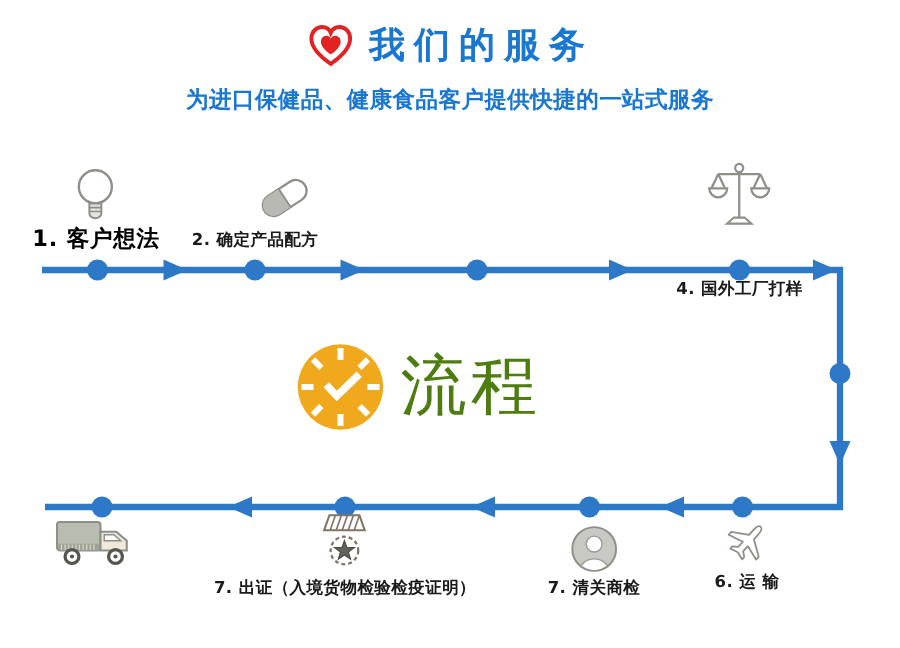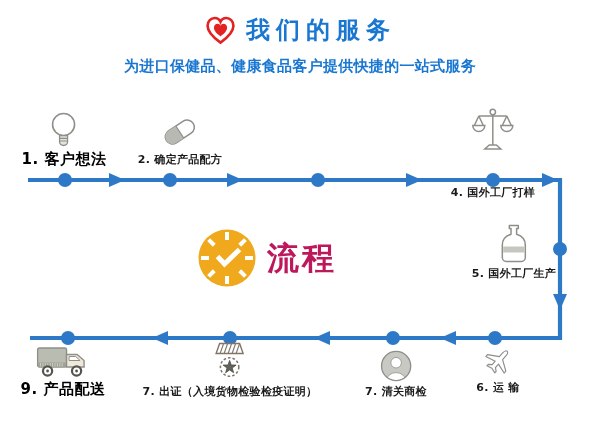--- a/index.html
+++ b/index.html
@@ -14,32 +14,32 @@
   .title{font-size:24px;color:#1977d2;letter-spacing:6px;font-weight:600;line-height:1.3;}
   .subtitle{position:absolute;top:57px;left:0;right:0;text-align:center;font-size:15px;font-weight:700;color:#1977d2;letter-spacing:0.3px;}
   
   .flow-svg{position:absolute;left:0;top:0;width:600px;height:432px;}
   
   .step{position:absolute;display:flex;flex-direction:column;align-items:center;transform:translateX(-50%);white-space:nowrap;}
   .step svg{display:block;}
   .lbl{margin-top:2px;font-size:11px;font-weight:700;color:#1a1a1a;letter-spacing:0.3px;}
   .lbl.big{font-size:15px;font-weight:800;color:#000;letter-spacing:0.5px;}
   .s1{left:64px;top:112px;}
-  .s2{left:180px;top:114px;}
+  .s2{left:170px;top:114px;align-items:flex-end;}
   .s3{left:321px;top:112px;}
   .s4{left:493px;top:106px;gap:31px;}
   .s5{left:514px;top:224px;}
   .s6{left:498px;top:344px;text-align:right;}
   .s7{left:396px;top:350px;}
   .s8{left:230px;top:342px;}
   .s9{left:63px;top:345px;}
   
   .center-logo{position:absolute;left:196px;top:227px;display:flex;align-items:center;gap:9px;}
   .center-logo svg{display:block;}
-  .logo-text{font-size:32px;font-weight:700;color:#be185d;letter-spacing:3px;line-height:1;}
+  .logo-text{font-size:44px;font-weight:400;color:#4d7c0f;letter-spacing:3px;line-height:1;}
 </style>
 </head>
 <body>
 
 <div class="canvas">
 
   <div class="title-row">
     <svg width="33" height="31" viewBox="0 0 24 22">
       <path d="M12,19.8 C10,18.4 2.6,13.2 2.6,7.6 C2.6,4.1 5.1,1.9 7.8,1.9 C9.7,1.9 11.3,3 12,4.7 C12.7,3 14.3,1.9 16.2,1.9 C18.9,1.9 21.4,4.1 21.4,7.6 C21.4,13.2 14,18.4 12,19.8 Z" fill="#fff" stroke="#e32222" stroke-width="1.9"></path>
       <path d="M12,19.8 C10,18.4 2.6,13.2 2.6,7.6 C2.6,4.1 5.1,1.9 7.8,1.9 C9.7,1.9 11.3,3 12,4.7 C12.7,3 14.3,1.9 16.2,1.9 C18.9,1.9 21.4,4.1 21.4,7.6 C21.4,13.2 14,18.4 12,19.8 Z" transform="translate(5.9,5.2) scale(0.51)" fill="#e32222"></path>
@@ -106,27 +106,20 @@
         <path d="M-20,-4.5 A6,6 0 0 0 -8,-4.5 Z" fill="#fff"></path>
         <line x1="14" y1="-14" x2="9.5" y2="-4.5"></line>
         <line x1="14" y1="-14" x2="18.5" y2="-4.5"></line>
         <path d="M8,-4.5 A6,6 0 0 0 20,-4.5 Z" fill="#fff"></path>
         <path d="M-8,19 h16 l-4.5,-4 h-7 z" fill="#fff"></path>
       </g>
     </svg>
     <div class="lbl">4. 国外工厂打样</div>
   </div>
 
-  <div class="step s5">
-    <svg width="32" height="40" viewBox="0 0 32 40">
-      <path d="M11.5,1.5 H20.5 V4.5 H18.8 V10.2 C24.5,12 27.5,15.8 27.5,21 V33.5 A4,4 0 0 1 23.5,37.5 H8.5 A4,4 0 0 1 4.5,33.5 V21 C4.5,15.8 7.5,12 13.2,10.2 V4.5 H11.5 Z" fill="#fff" stroke="#8f8f89" stroke-width="1.5" stroke-linejoin="round"></path>
-      <rect x="5.4" y="22.5" width="21.2" height="6" fill="#c6c6c0"></rect>
-    </svg>
-    <div class="lbl">5. 国外工厂生产</div>
-  </div>
 
   <div class="step s6">
     <svg width="34" height="34" viewBox="-20 -20 40 40">
       <g transform="rotate(42)">
         <path d="M0,-15.5 C1.7,-15.5 2.6,-13 2.6,-10 L2.6,-4.6 L14.5,3 L14.5,6 L2.6,2.6 L2.6,8 L6.2,10.8 L6.2,13.2 L0,11.4 L-6.2,13.2 L-6.2,10.8 L-2.6,8 L-2.6,2.6 L-14.5,6 L-14.5,3 L-2.6,-4.6 L-2.6,-10 C-2.6,-13 -1.7,-15.5 0,-15.5 Z" fill="#fff" stroke="#8f8f89" stroke-width="1.4" stroke-linejoin="round"></path>
       </g>
     </svg>
     <div class="lbl">6. 运 输</div>
   </div>
 
@@ -176,21 +169,20 @@
         <line x1="23.2" y1="18" x2="23.2" y2="21.5"></line>
           <line x1="25.6" y1="18" x2="25.6" y2="21.5"></line>
       </g>
       <path d="M30,9.5 H40.5 L47.5,15.5 V22 H30 Z" fill="#efe9da" stroke="#8f8f89" stroke-width="1.4"></path>
       <path d="M32.5,11.5 H39 L43.5,15.5 H32.5 Z" fill="#fff" stroke="#8f8f89" stroke-width="1"></path>
       <circle cx="11" cy="26" r="4.6" fill="#fff" stroke="#55554f" stroke-width="2.2"></circle>
       <circle cx="11" cy="26" r="1.4" fill="#55554f"></circle>
       <circle cx="40" cy="26" r="4.6" fill="#fff" stroke="#55554f" stroke-width="2.2"></circle>
       <circle cx="40" cy="26" r="1.4" fill="#55554f"></circle>
     </svg>
-    <div class="lbl big">9. 产品配送</div>
   </div>
 
   <div class="center-logo">
     <svg width="62" height="62" viewBox="-31 -31 62 62">
       <circle r="28.5" fill="#f0a81c"></circle>
       <g fill="#fff">
         <rect x="-2" y="-26" width="4" height="8" transform="rotate(0)"></rect>
         <rect x="-2" y="-26" width="4" height="8" transform="rotate(45)"></rect>
         <rect x="-2" y="-26" width="4" height="8" transform="rotate(90)"></rect>
         <rect x="-2" y="-26" width="4" height="8" transform="rotate(135)"></rect>

